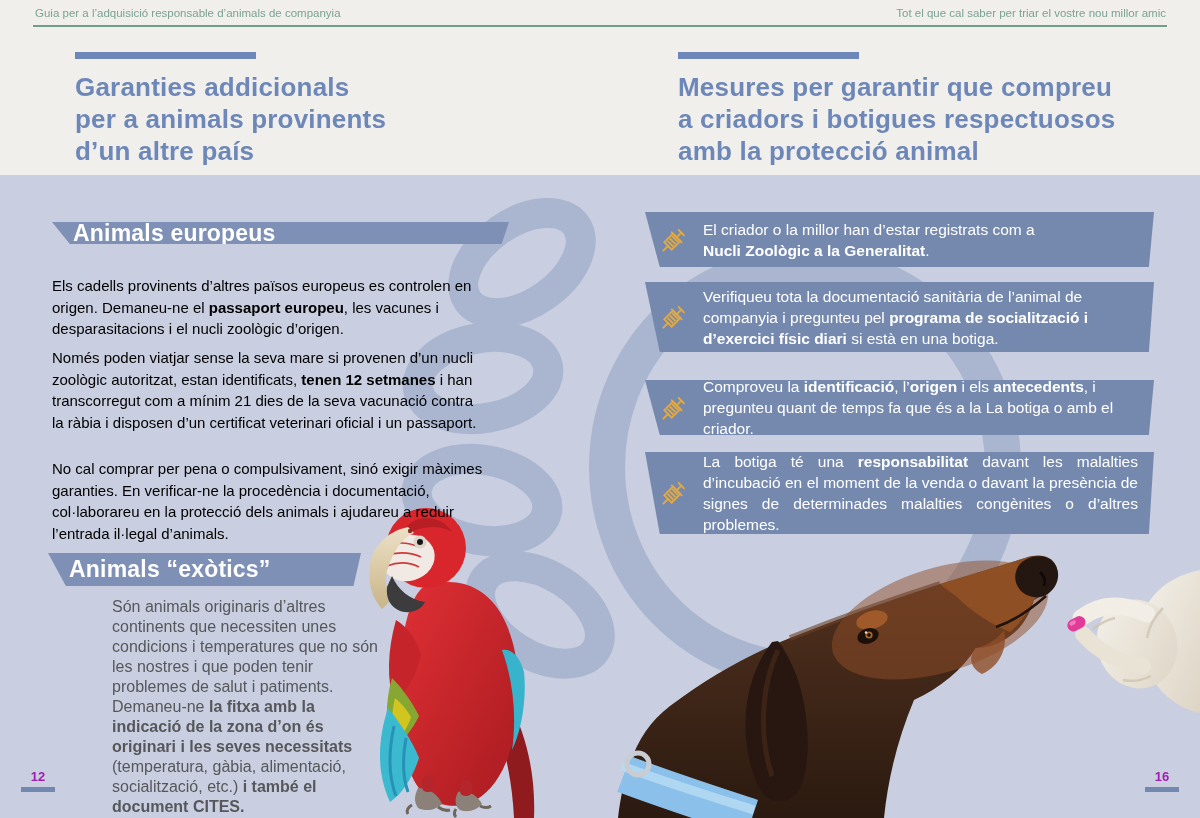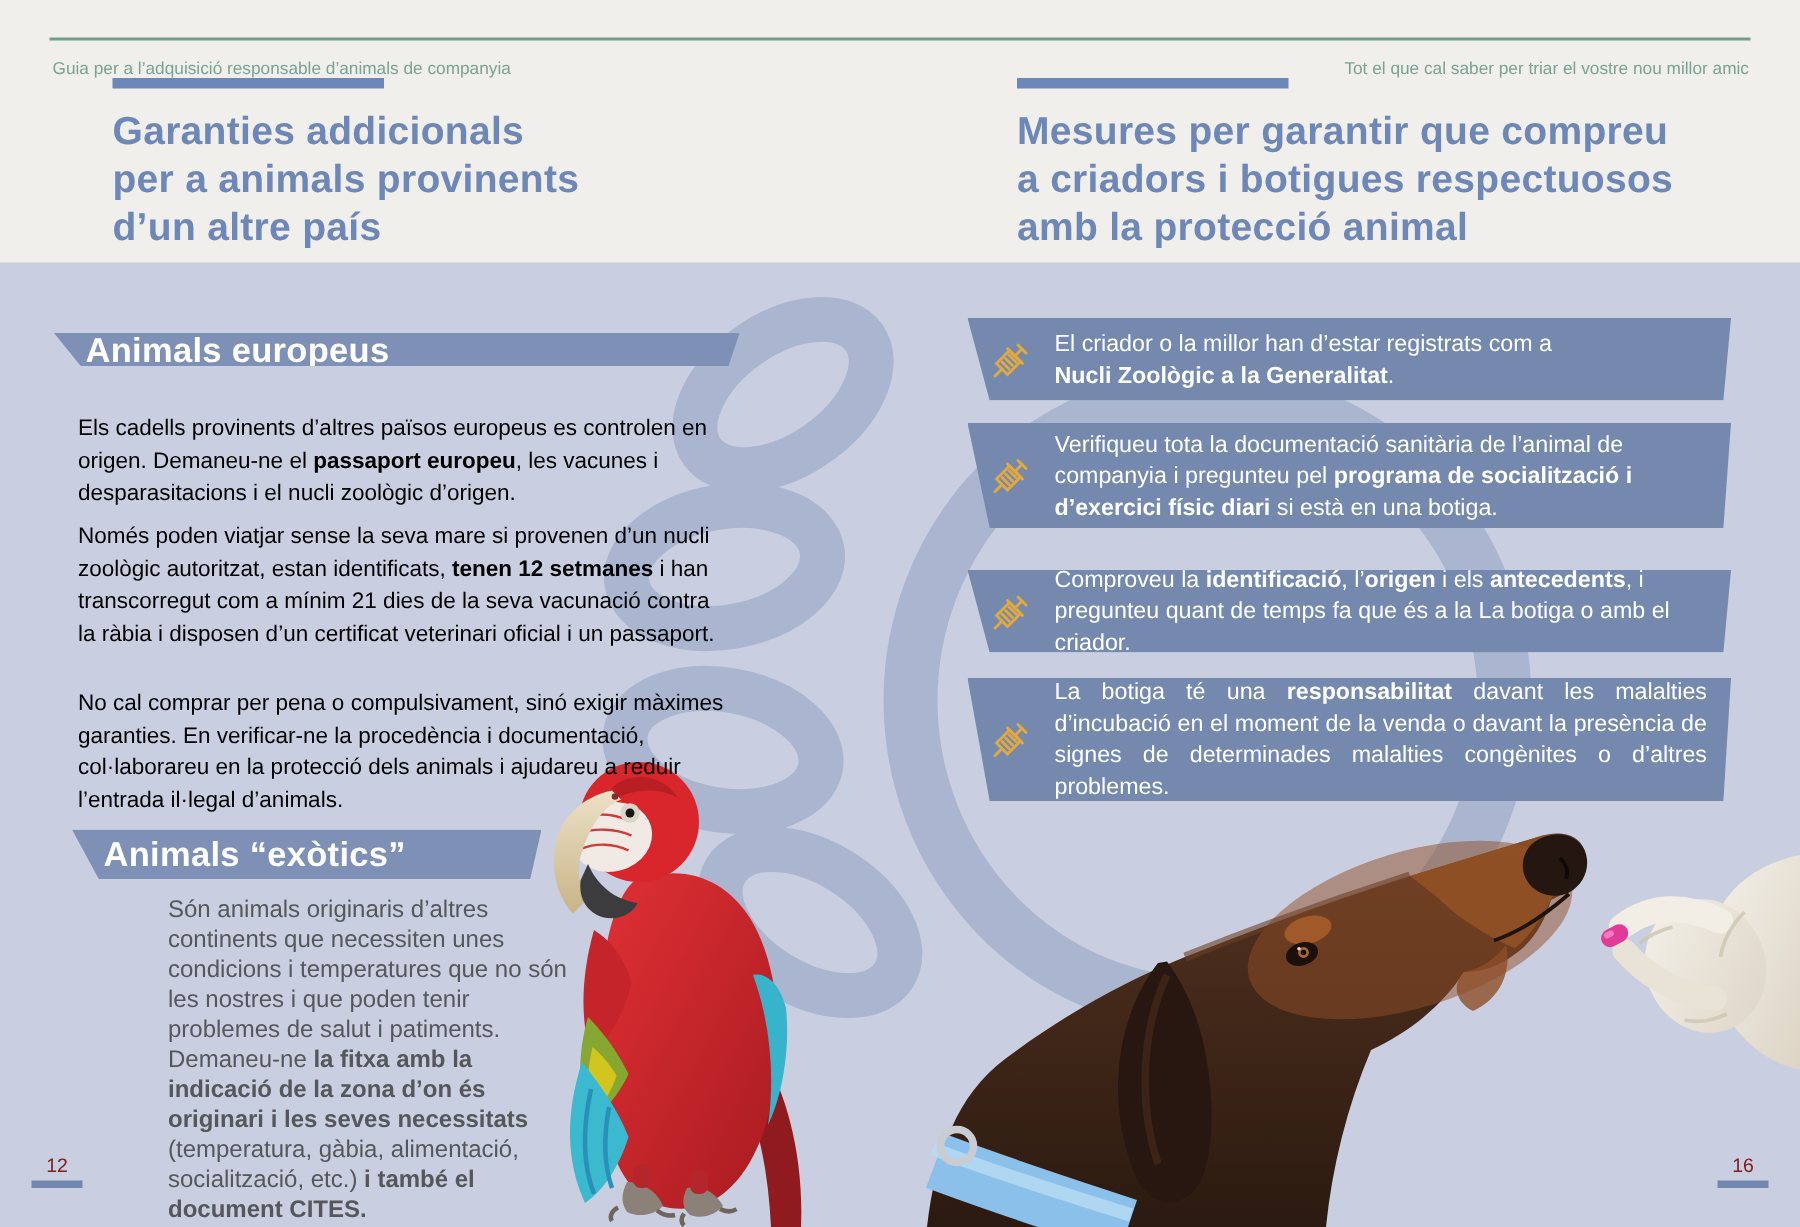--- a/index.html
+++ b/index.html
@@ -1,50 +1,50 @@
 <!DOCTYPE html>
 <html lang="ca"><head>
 <meta charset="utf-8">
 <style>
   html,body{margin:0;padding:0;background:#777;}
   .page{position:relative;width:1200px;height:818px;overflow:hidden;background:#f0efeb;
         font-family:"Liberation Sans","DejaVu Sans",sans-serif;}
   
-  .hdr-text{position:absolute;top:7px;font-size:11.5px;color:#7ba294;white-space:nowrap;margin-top:33px;}
+  .hdr-text{position:absolute;top:7px;font-size:11.5px;color:#7ba294;white-space:nowrap;}
   .hdr-left{left:35px}.hdr-right{right:34px}
   .hdr-rule{position:absolute;left:33px;right:33px;top:25px;height:2px;background:#6f9e8c;}
   
   .title-block{position:absolute;top:52px;}
   .tb-left{left:75px}.tb-right{left:678px}
   .accent-bar{width:181px;height:7px;background:#6d87b8;margin-bottom:12px;}
   .page-title{font-size:26px;font-weight:700;color:#6d87b8;line-height:32px;letter-spacing:.2px;}
   
   .band{position:absolute;left:0;top:175px;width:1200px;height:643px;background:#c9cfe0;}
   .img-abs{position:absolute;}
   
   .banner{position:absolute;background:#7e90b5;color:#fff;font-weight:700;font-size:23px;
           display:flex;align-items:center;padding-left:21px;box-sizing:border-box;letter-spacing:.2px;}
-  .banner-1{left:36px;top:222px;width:457px;height:22px;clip-path:polygon(0 0,100% 0,98.4% 100%,3.9% 100%);}
+  .banner-1{left:52px;top:222px;width:457px;height:22px;clip-path:polygon(0 0,100% 0,98.4% 100%,3.9% 100%);}
   .banner-2{left:48px;top:553px;width:313px;height:33px;clip-path:polygon(0 0,100% 0,97.6% 100%,5.7% 100%);}
   
   .para{position:absolute;left:52px;color:#000000;font-size:15px;line-height:21.5px;}
   .p1{top:275px;width:442px}.p2{top:347px;width:428px}.p3{top:458px;width:442px}
   .pblock{position:absolute;left:68px;top:597px;width:318px;color:#55575b;font-size:16px;line-height:20px;}
   .pblock .para2{position:static;width:auto;margin-left:44px;}
   .b{font-weight:700}
   
   .info-box{position:absolute;left:645px;width:509px;background:#7589af;color:#fff;display:flex;
             align-items:center;clip-path:polygon(0 0,100% 0,99% 100%,2.9% 100%);
             box-sizing:border-box;padding:6px 16px 6px 0;}
   .box-1{top:212px;height:55px}.box-2{top:282px;height:70px}.box-3{top:380px;height:55px}.box-4{top:452px;height:82px}
   .box-icon{flex:0 0 58px;display:flex;justify-content:center;align-items:center;}
   .box-text{flex:1;font-size:15.5px;line-height:21px;}
   .box-4 .box-text{text-align:justify;}
   
-  .pagenum{position:absolute;width:38px;text-align:center;font-size:13px;font-weight:400;color:#7f1d1d;}
+  .pagenum{position:absolute;width:38px;text-align:center;font-size:13px;font-weight:700;color:#a21caf;}
   .pn-left{left:19px;top:769px}.pn-right{left:1143px;top:769px}
   .pn-bar{width:34px;height:5px;background:#7388ae;margin:3px auto 0;}
 </style>
 </head>
 <body>
 
 <div class="page">
 
   <div class="hdr-text hdr-left">Guia per a l’adquisició responsable d’animals de companyia</div>
   <div class="hdr-text hdr-right">Tot el que cal saber per triar el vostre nou millor amic</div>

